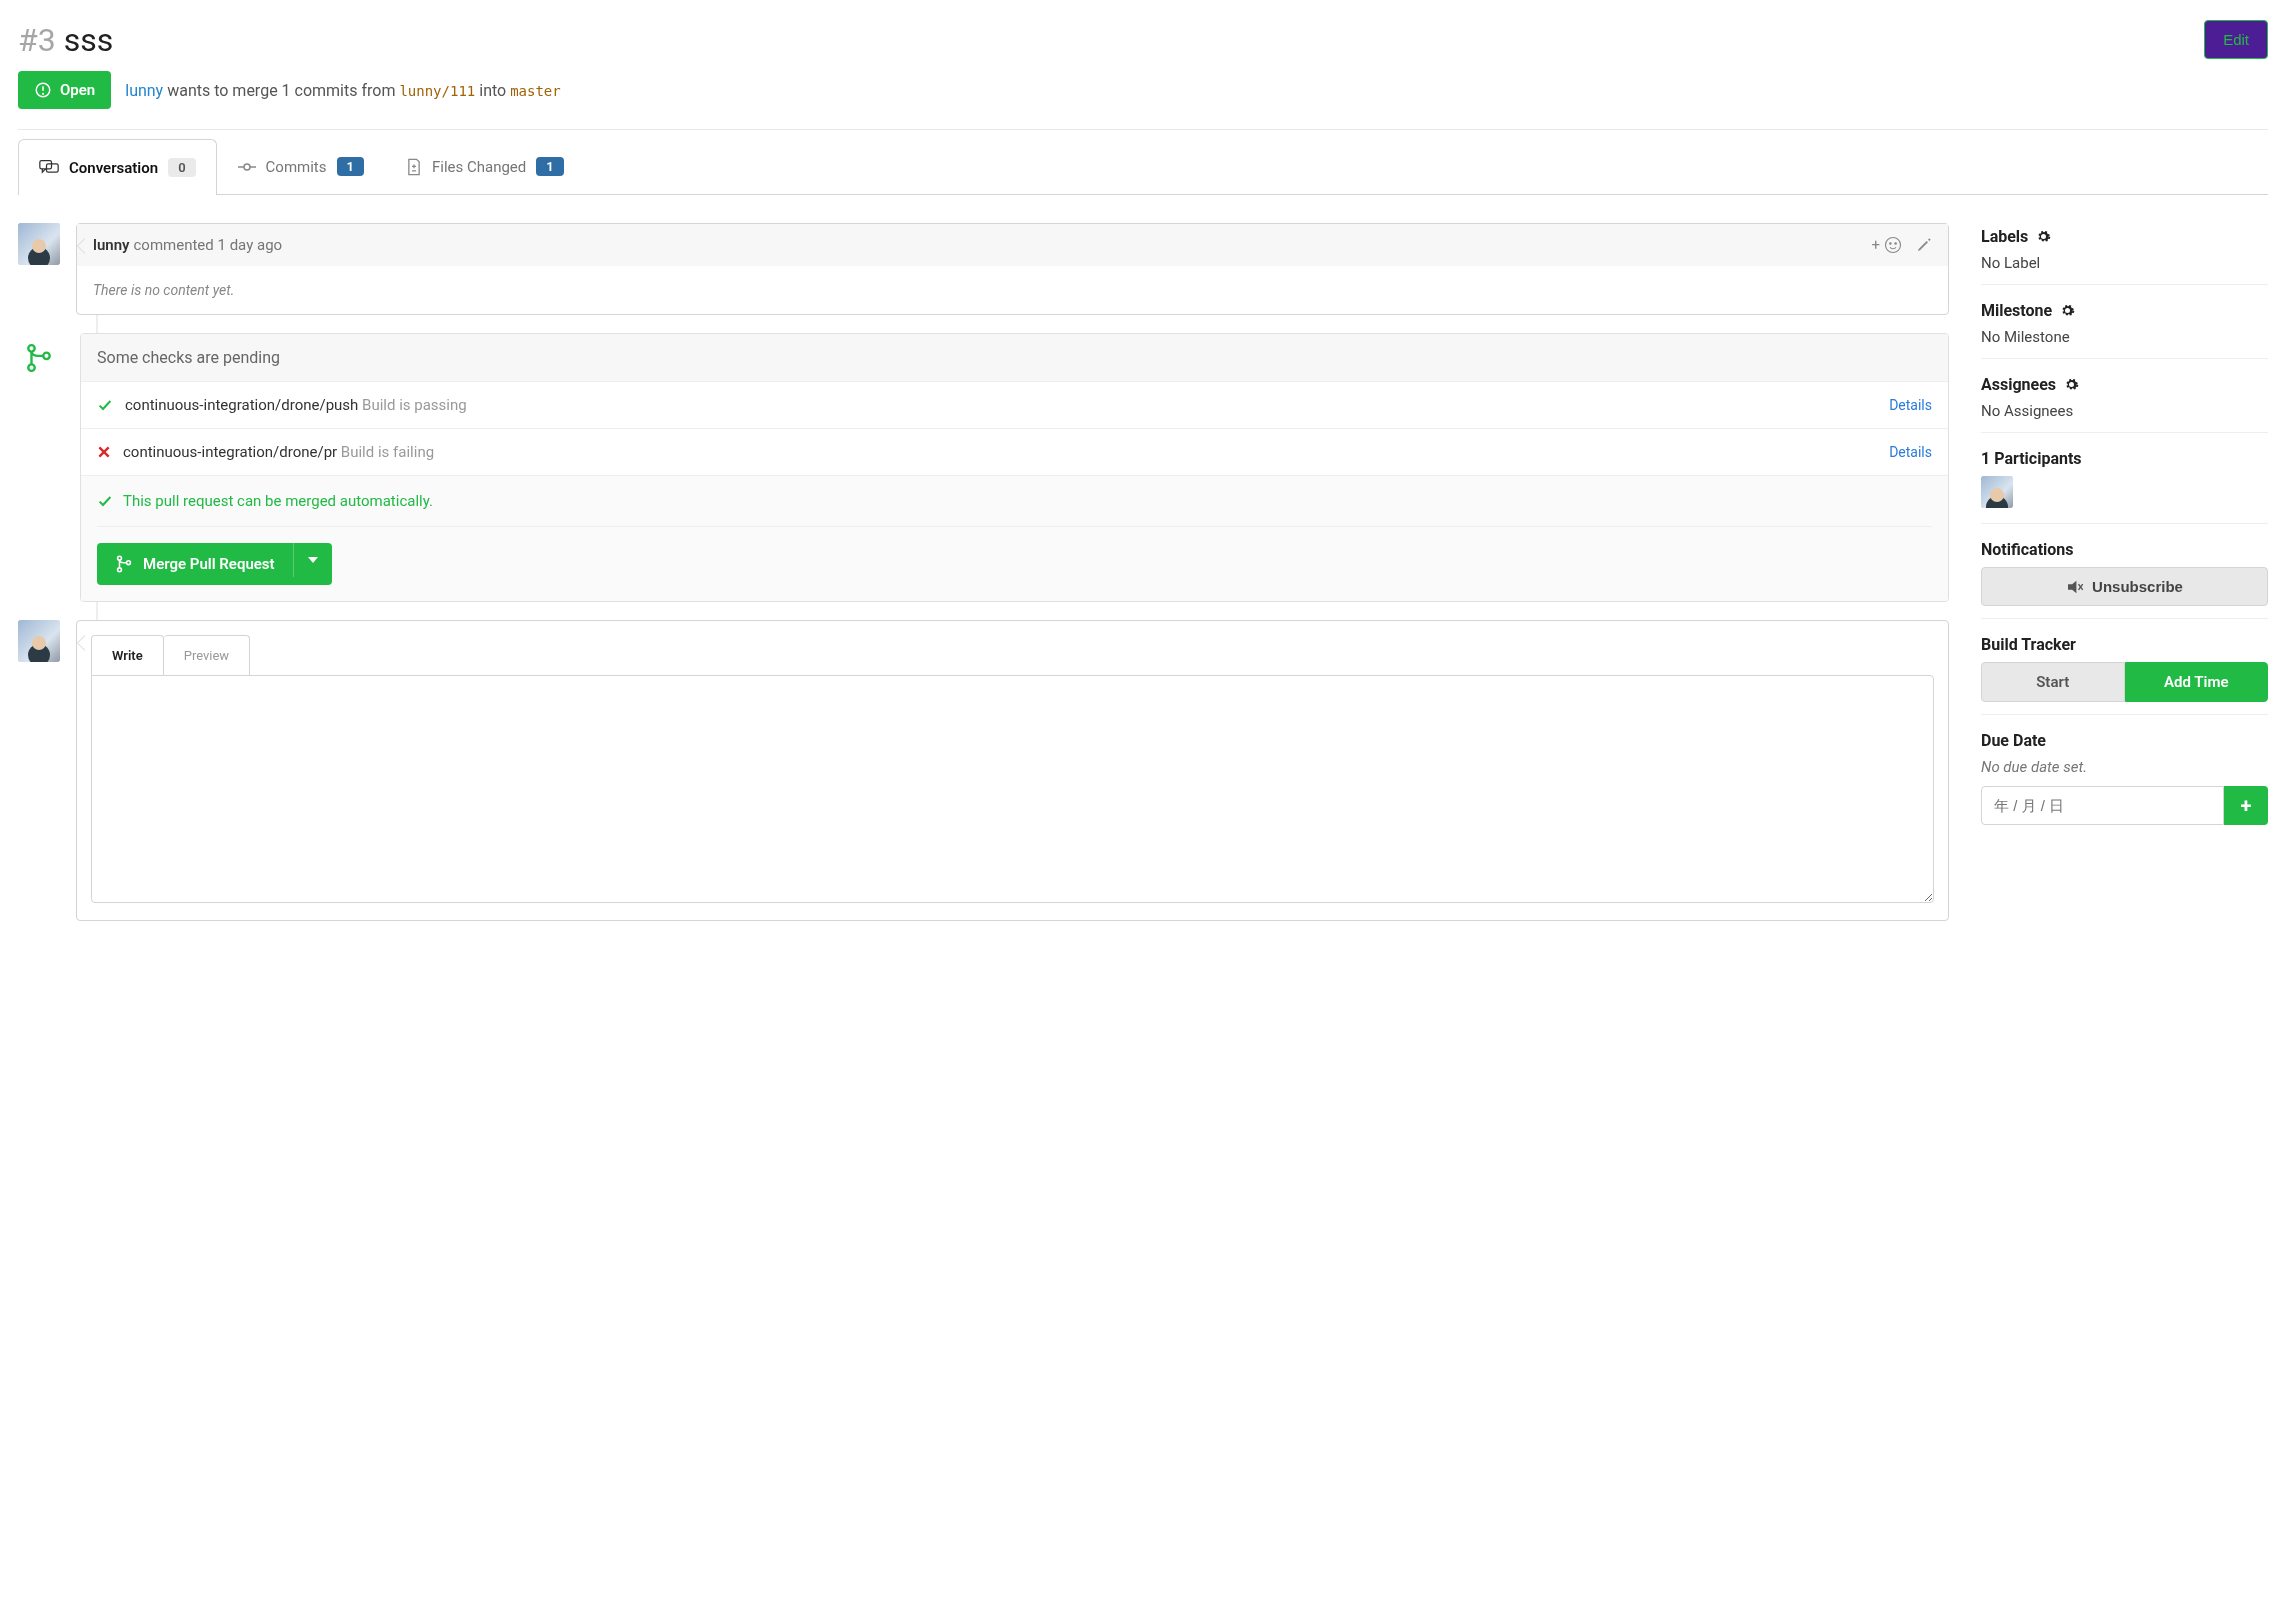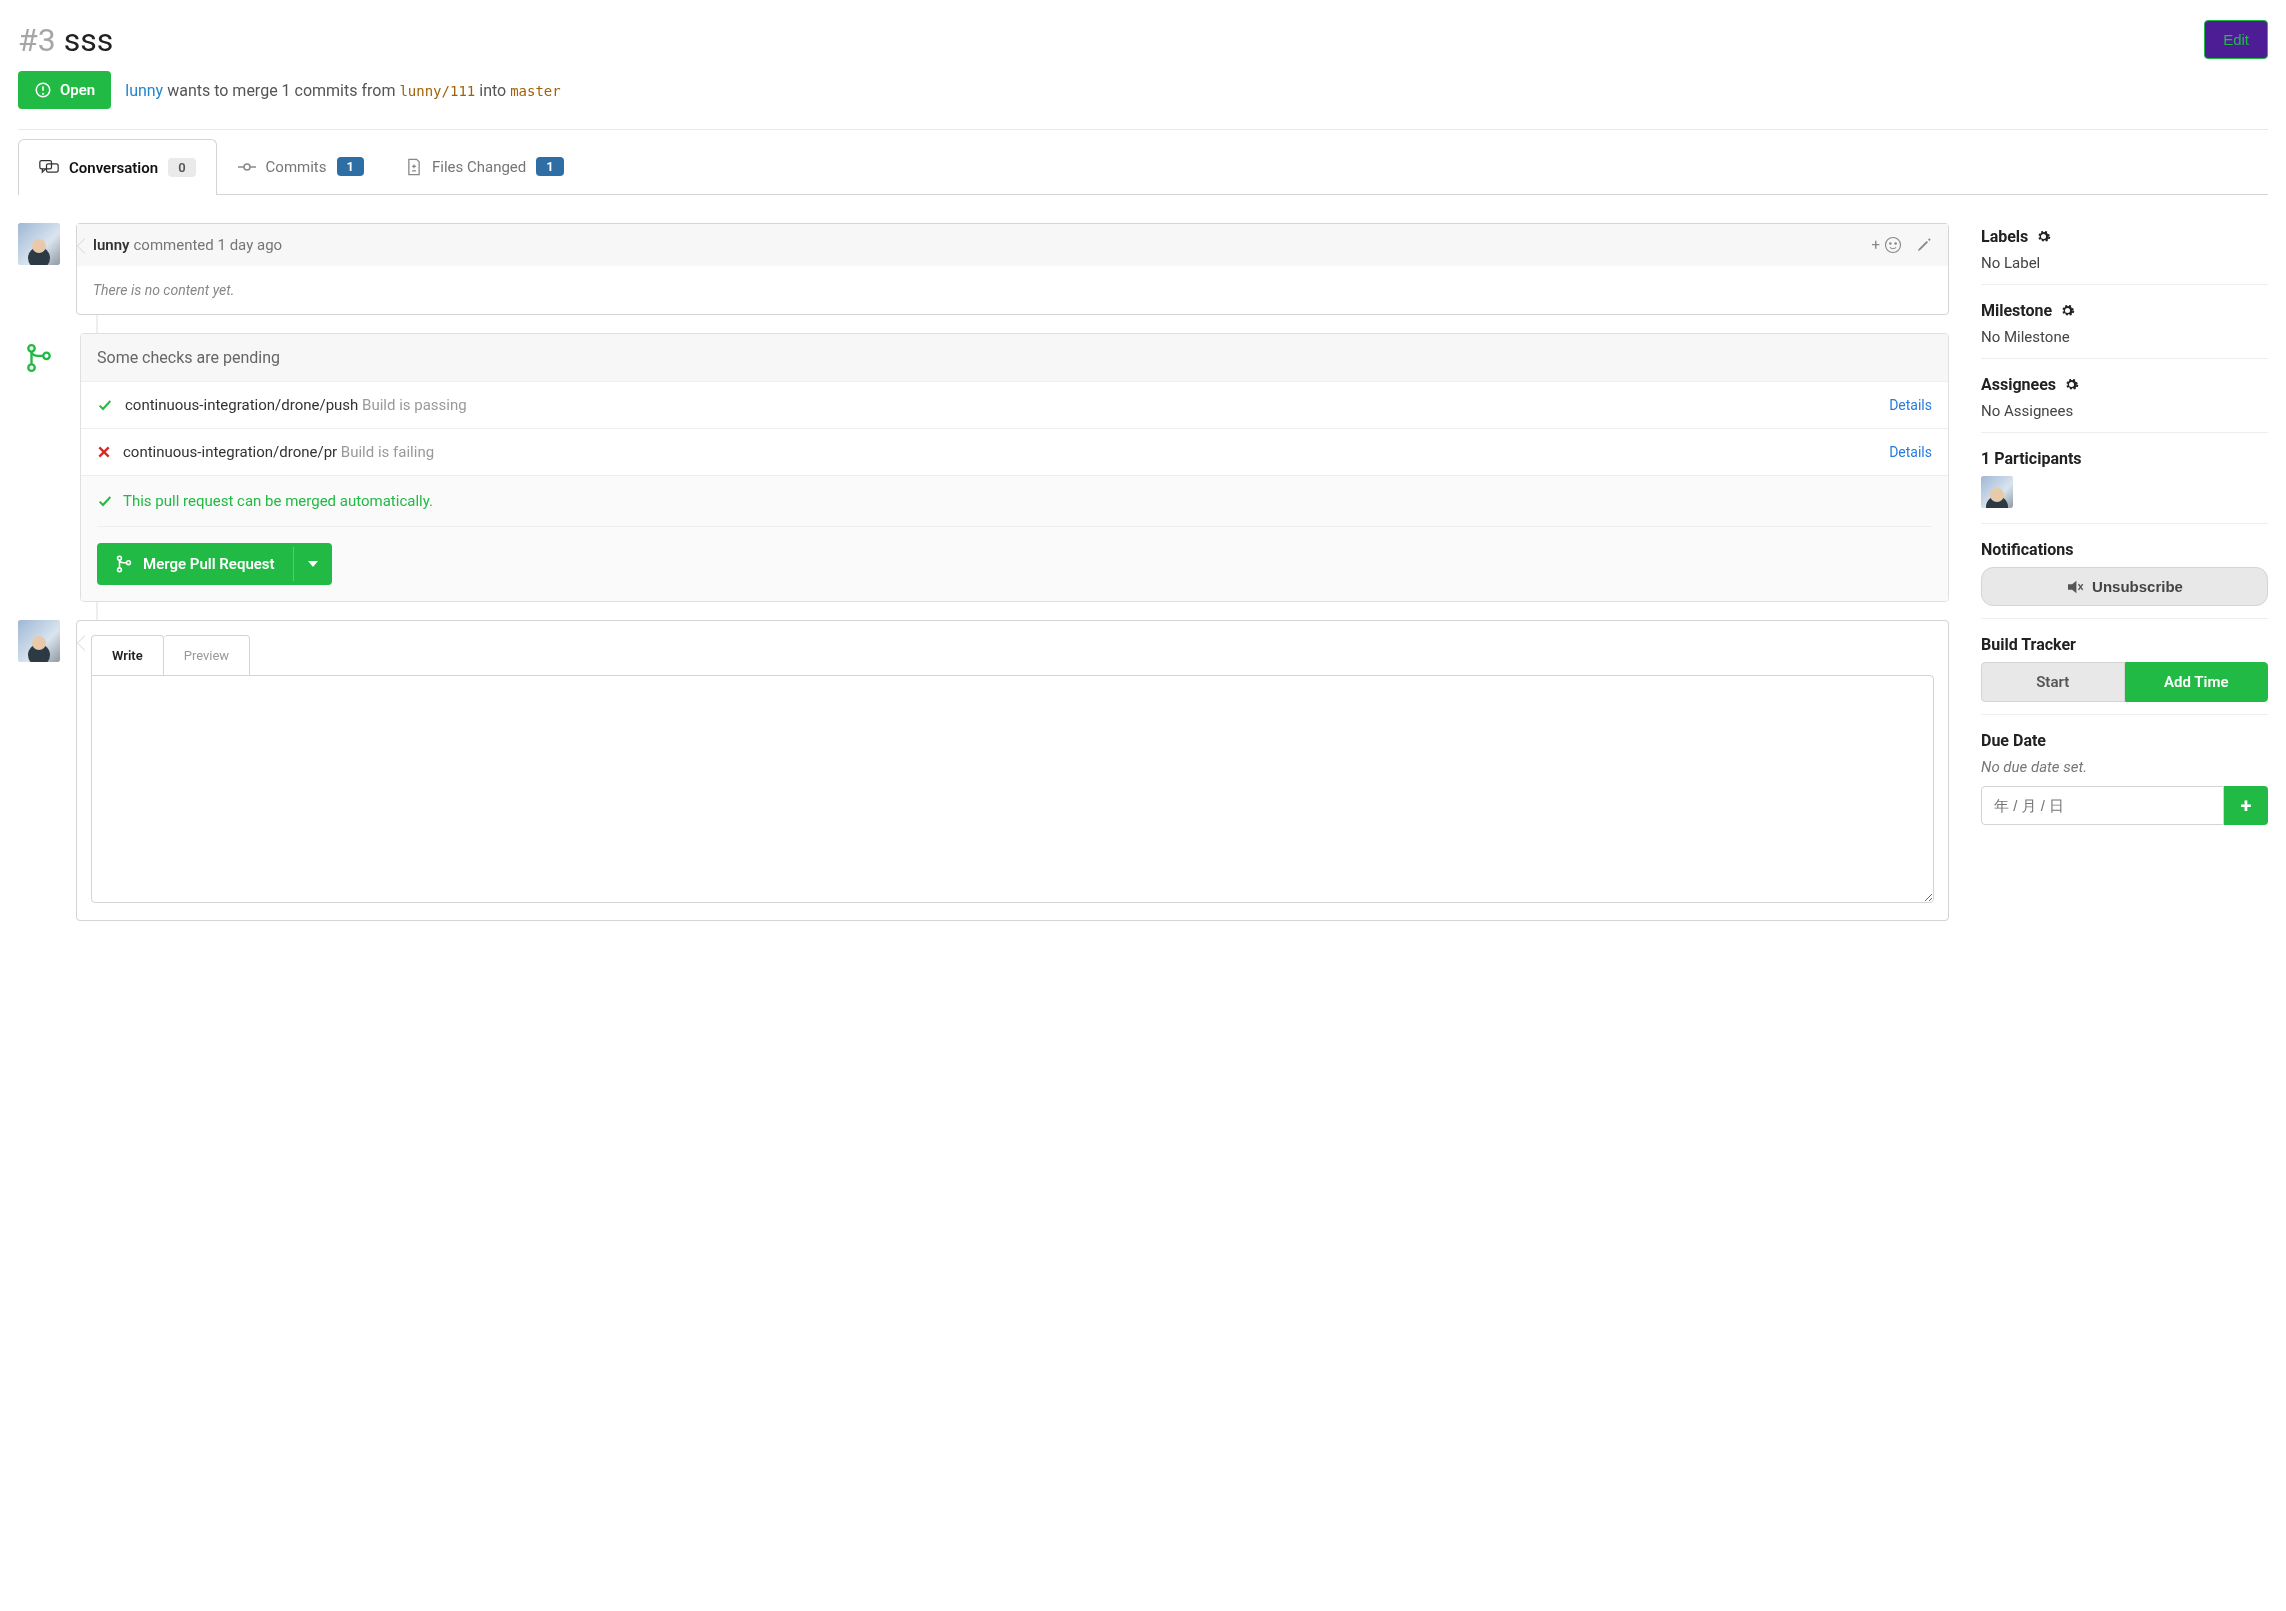--- a/index.html
+++ b/index.html
@@ -55,42 +55,42 @@
   .mp-head { background:#f7f7f7; padding:14px 16px; color:#666; font-size:16px; }
   .mp-item { padding:14px 16px; border-top:1px solid #eee; display:flex; align-items:center; gap:12px;justify-content:flex-end; }
   .mp-item .desc { color:#333; font-size:15px;}
   .mp-item .sub { color:#999; }
   .mp-item .details { margin-left:auto; color:#2a7bdc;}
   .ic-check { color:#21ba45; }
   .ic-x { color:#db2828; font-weight:bold;}
   .mp-foot { background:#fafafa; padding:16px; border-top:1px solid #eee;}
   .mp-merge-ok { color:#21ba45; display:flex; align-items:center; gap:10px; font-size:15px;}
   .mp-foot hr{ border:none; border-top:1px solid #eee; margin:16px 0;}
-  .merge-btn { display:inline-flex; align-items:center; background:#21ba45; border-radius:4px; overflow:hidden; color:#fff;}
+  .merge-btn { display:inline-flex; align-items:flex-start; background:#21ba45; border-radius:4px; overflow:hidden; color:#fff;}
   .merge-btn .main-b { padding:12px 18px; font-weight:600; display:flex; gap:10px; align-items:center; font-size:15px; cursor:pointer;}
   .merge-btn .caret { padding:12px 14px; border-left:1px solid rgba(255,255,255,0.25); display:flex; align-items:center; cursor:pointer;}
 
   
   .write-panel { flex:1; border:1px solid #d4d4d5; border-radius:4px; position:relative;}
   .write-panel::before{content:"";position:absolute;left:-8px;top:14px;border:8px solid transparent;border-right-color:#d4d4d5;}
   .write-panel::after{content:"";position:absolute;left:-7px;top:14px;border:8px solid transparent;border-right-color:#fff;}
   .wp-inner{padding:14px;}
   .wp-tabs { display:flex; }
   .wp-tab { padding:12px 20px; border:1px solid #d4d4d5; border-bottom:none; border-radius:4px 4px 0 0; color:#999; font-size:13px; cursor:pointer;}
   .wp-tab.active{ color:#222; font-weight:600; background:#fff;}
   .wp-tab + .wp-tab { border-left:none; }
   .wp-textarea { width:100%; min-height:228px; border:1px solid #d4d4d5; border-radius:0 4px 4px 4px; resize:vertical; padding:10px; font-family:inherit; font-size:14px;}
 
   
   .sb-section { padding:4px 0 12px; border-bottom:1px solid #eee; margin-bottom:12px;}
   .sb-section:last-child{border-bottom:none;}
   .sb-title { font-weight:700; display:flex; align-items:center; gap:8px; font-size:16px; margin-bottom:8px; }
   .sb-body { color:#444; font-size:15px;}
   .sb-avatar{width:32px;height:32px;}
-  .btn-grey { background:#e8e8e8; border:1px solid #d4d4d5; border-radius:12px; padding:10px; width:100%; font-size:15px; display:flex; align-items:center; justify-content:center; gap:8px; cursor:pointer; color:#444; font-weight:600;}
+  .btn-grey { background:#e8e8e8; border:1px solid #d4d4d5; border-radius:4px; padding:10px; width:100%; font-size:15px; display:flex; align-items:center; justify-content:center; gap:8px; cursor:pointer; color:#444; font-weight:600;}
   .btn-pair { display:flex; }
   .btn-pair > * { flex:1; text-align:center; padding:10px; font-size:15px; font-weight:600; cursor:pointer;}
   .btn-pair .l { background:#e8e8e8; border:1px solid #d4d4d5; border-radius:4px 0 0 4px; color:#555;}
   .btn-pair .r { background:#21ba45; color:#fff; border:1px solid #21ba45; border-radius:0 4px 4px 0;}
   .due-row { display:flex; gap:0; margin-top:10px;}
   .due-row input { flex:1; border:1px solid #d4d4d5; border-radius:4px 0 0 4px; padding:10px 12px; font-size:15px;}
   .due-row .add { background:#21ba45; color:#fff; width:44px; border-radius:0 4px 4px 0; display:flex; align-items:center; justify-content:center; font-size:20px; font-weight:700; cursor:pointer;}
   .muted-i{font-style:italic;color:#777;}
 
   svg { display:block; }

